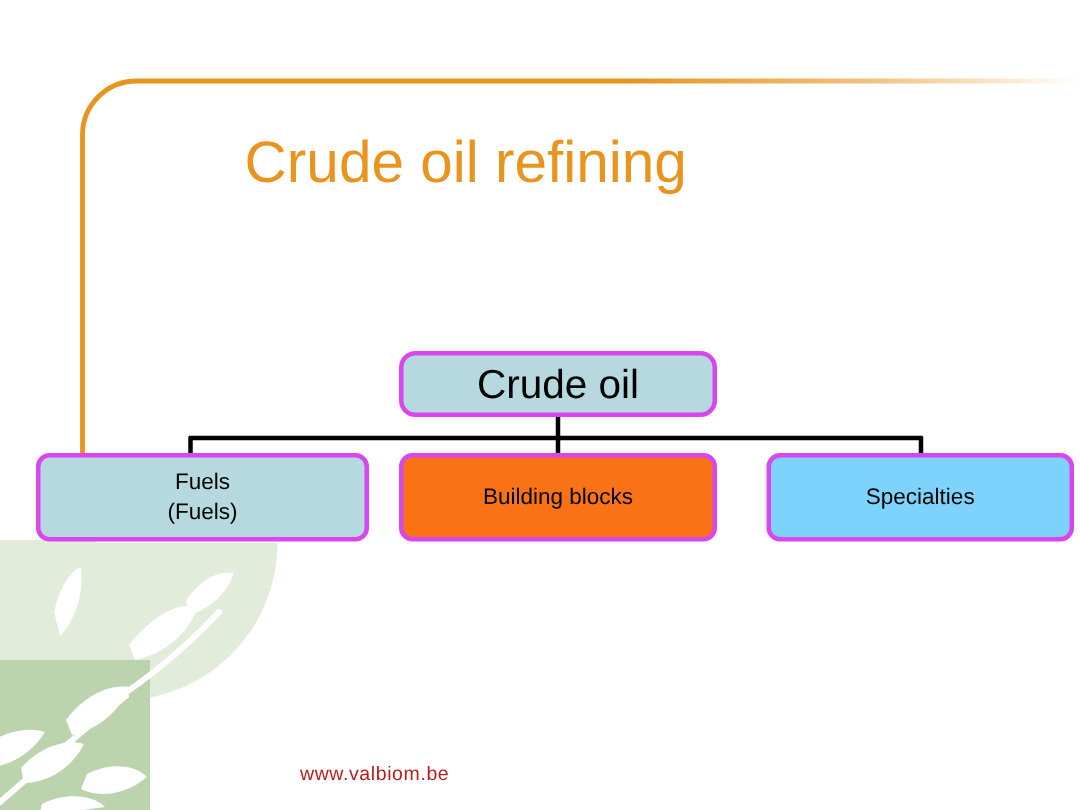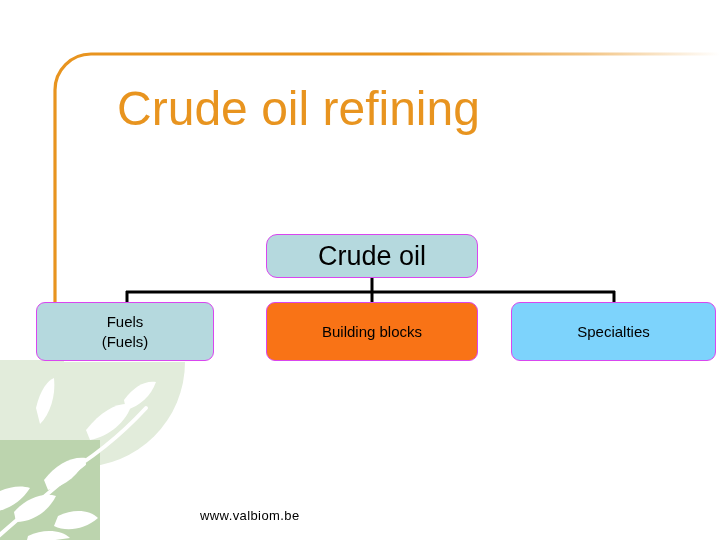--- a/index.html
+++ b/index.html
@@ -34,46 +34,46 @@
     left: 0;
     top: 0;
     width: 720px;
     height: 540px;
     pointer-events: none;
   }
 
   
   .title {
     position: absolute;
-    left: 0;
+    left: 12px;
     top: 84px;
     width: 597px;
     text-align: center;
-    font-size: 48px;
+    font-size: 39px;
     line-height: 50px;
     font-weight: normal;
     letter-spacing: 0px;
     white-space: nowrap;
   }
 
   
   .connectors {
     position: absolute;
     left: 0;
     top: 0;
     width: 720px;
     height: 540px;
     pointer-events: none;
   }
 
   
   .node {
     position: absolute;
     box-sizing: border-box;
-    border: 1px solid #d946ef;
+    border: 3px solid #d946ef;
     border-radius: 9px;
     display: flex;
     align-items: center;
     justify-content: center;
     text-align: center;
     color: #000000;
   }
   .node-root {
     left: 266px;
     top: 234px;
@@ -85,32 +85,32 @@
   }
   .node-child {
     top: 302px;
     height: 59px;
     font-size: 15px;
     line-height: 20px;
   }
   .node-child .lines {
     display: block;
   }
-  .node-c0 { left: 36px;  width: 178px; }
+  .node-c0 { left: 24px;  width: 222px; }
   .node-c1 { left: 266px; width: 212px; }
   .node-c2 { left: 511px; width: 205px; }
 
   
   .footer-url {
     position: absolute;
     left: 200px;
     top: 508px;
     font-size: 13px;
     letter-spacing: 0.4px;
-    color: #000000;
+    color: #b91c1c;
     white-space: nowrap;
   }
 </style>
 </head>
 <body>
 
 <div id="slide">
 
   <svg class="watermark" viewBox="0 0 230 180" xmlns="http://www.w3.org/2000/svg">
     <path d="M-40 2 L185 2 A105 105 0 0 1 80 107 L-40 107 Z" fill="#e2ecdb"></path>

